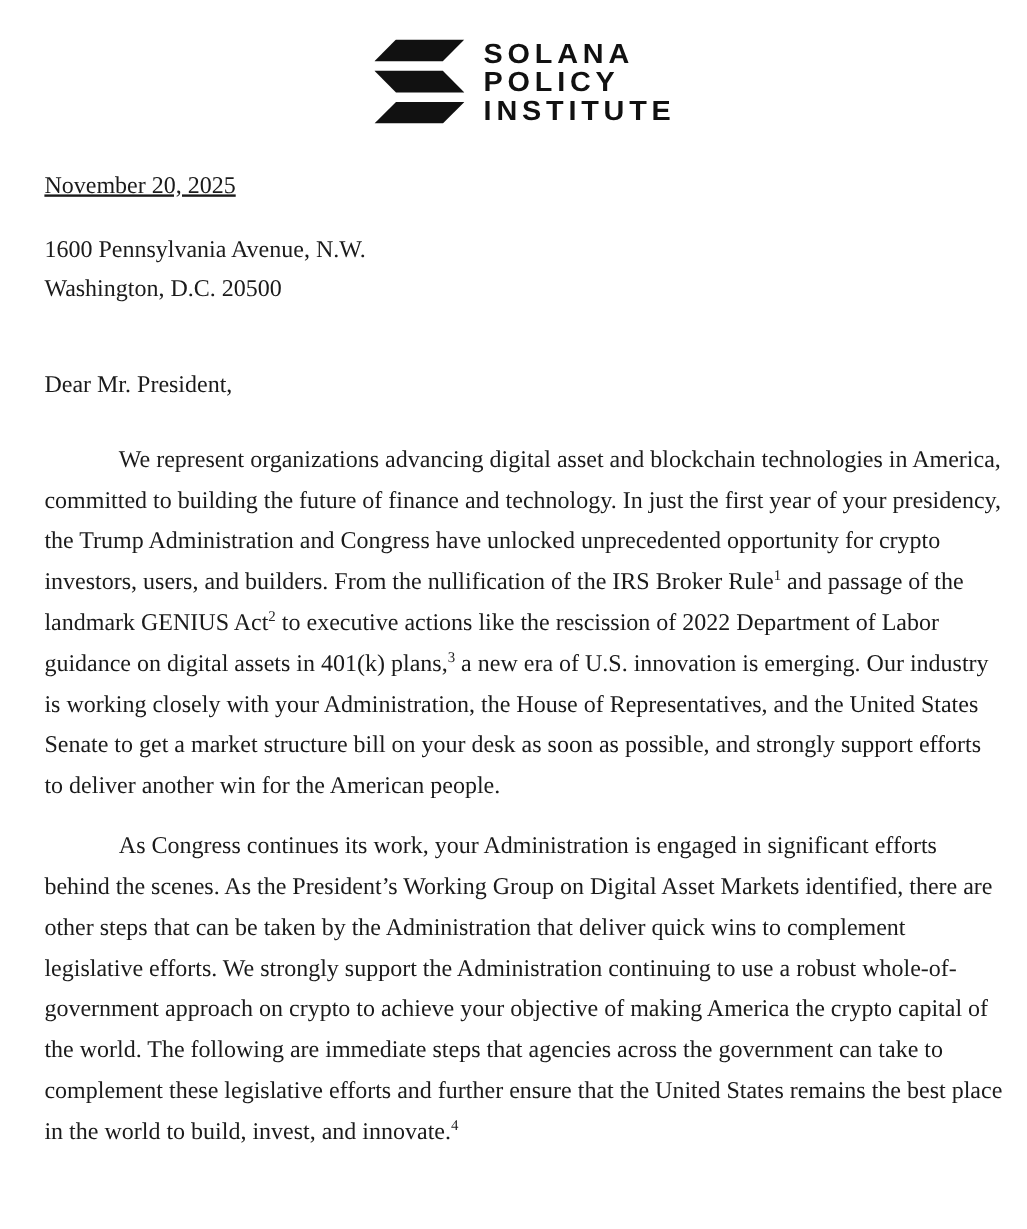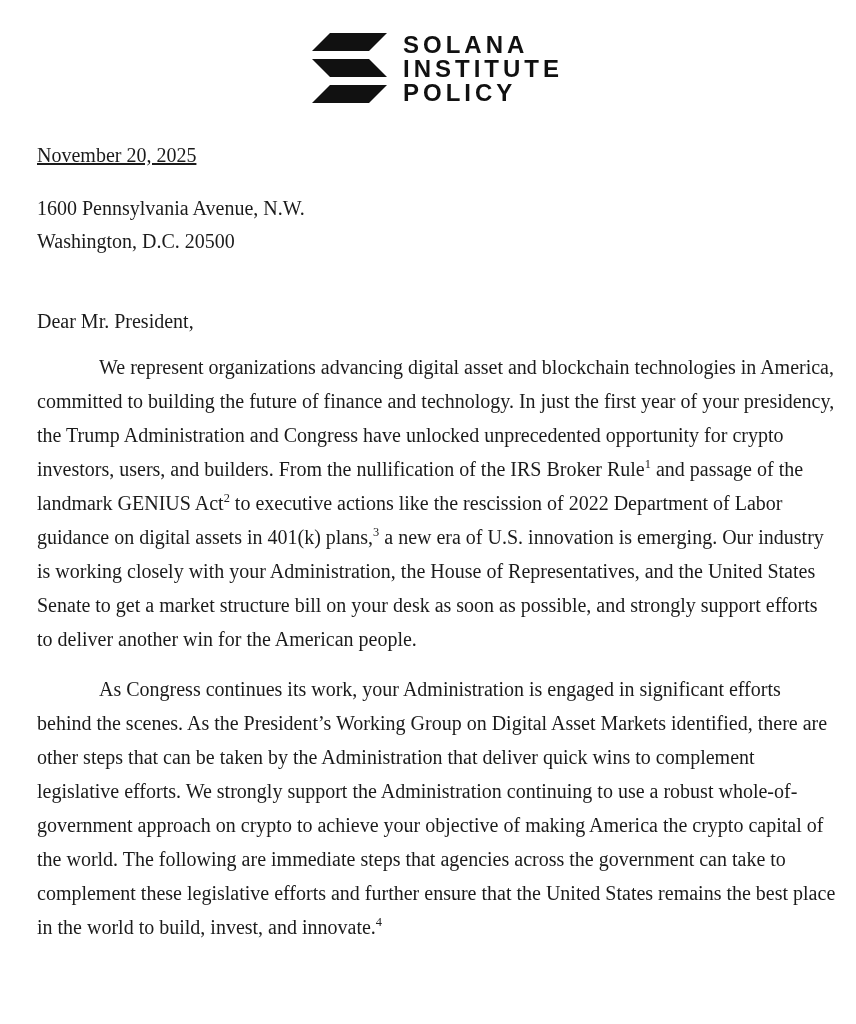--- a/index.html
+++ b/index.html
@@ -56,21 +56,21 @@
     margin-top: 20px;
   }
   .recipient-block div {
     line-height: 33px;
   }
   .salutation {
     margin-top: 46px;
     line-height: 34px;
   }
   .letter-body {
-    margin-top: 12px;
+    margin-top: 28px;
   }
   .letter-body p {
     margin: 0 0 16px 0;
     line-height: 34px;
     text-indent: 62px;
     text-align: left;
   }
   .letter-body sup {
     font-size: 0.62em;
     line-height: 0;
@@ -84,22 +84,22 @@
 
   <header class="letterhead">
     <div class="logo-lockup">
       <svg class="logo-mark" viewBox="0 0 75 70" xmlns="http://www.w3.org/2000/svg" aria-hidden="true">
         <polygon points="18,0 75,0 57,18 0,18" fill="#111111"></polygon>
         <polygon points="0,26 57,26 75,44 18,44" fill="#111111"></polygon>
         <polygon points="18,52 75,52 57,70 0,70" fill="#111111"></polygon>
       </svg>
       <div class="logo-wordmark">
         <div>SOLANA</div>
+        <div>POLICY</div>
         <div>INSTITUTE</div>
-        <div>POLICY</div>
       </div>
     </div>
   </header>
 
   <div class="date-line">November 20, 2025</div>
 
   <div class="recipient-block">
     <div>1600 Pennsylvania Avenue, N.W.</div>
     <div>Washington, D.C. 20500</div>
   </div>

